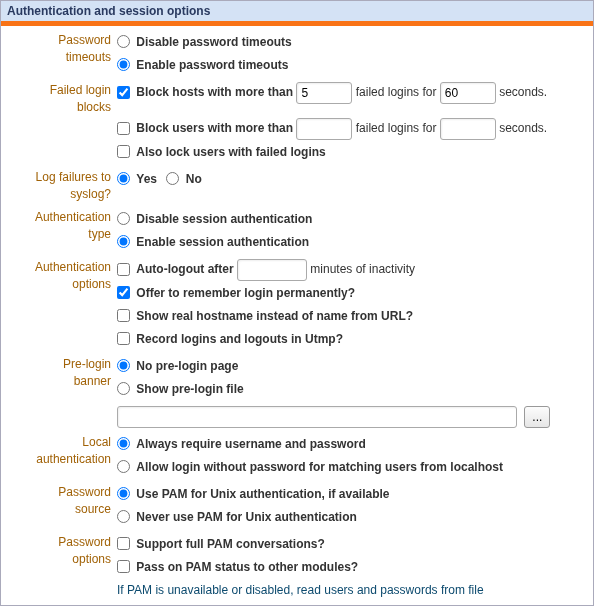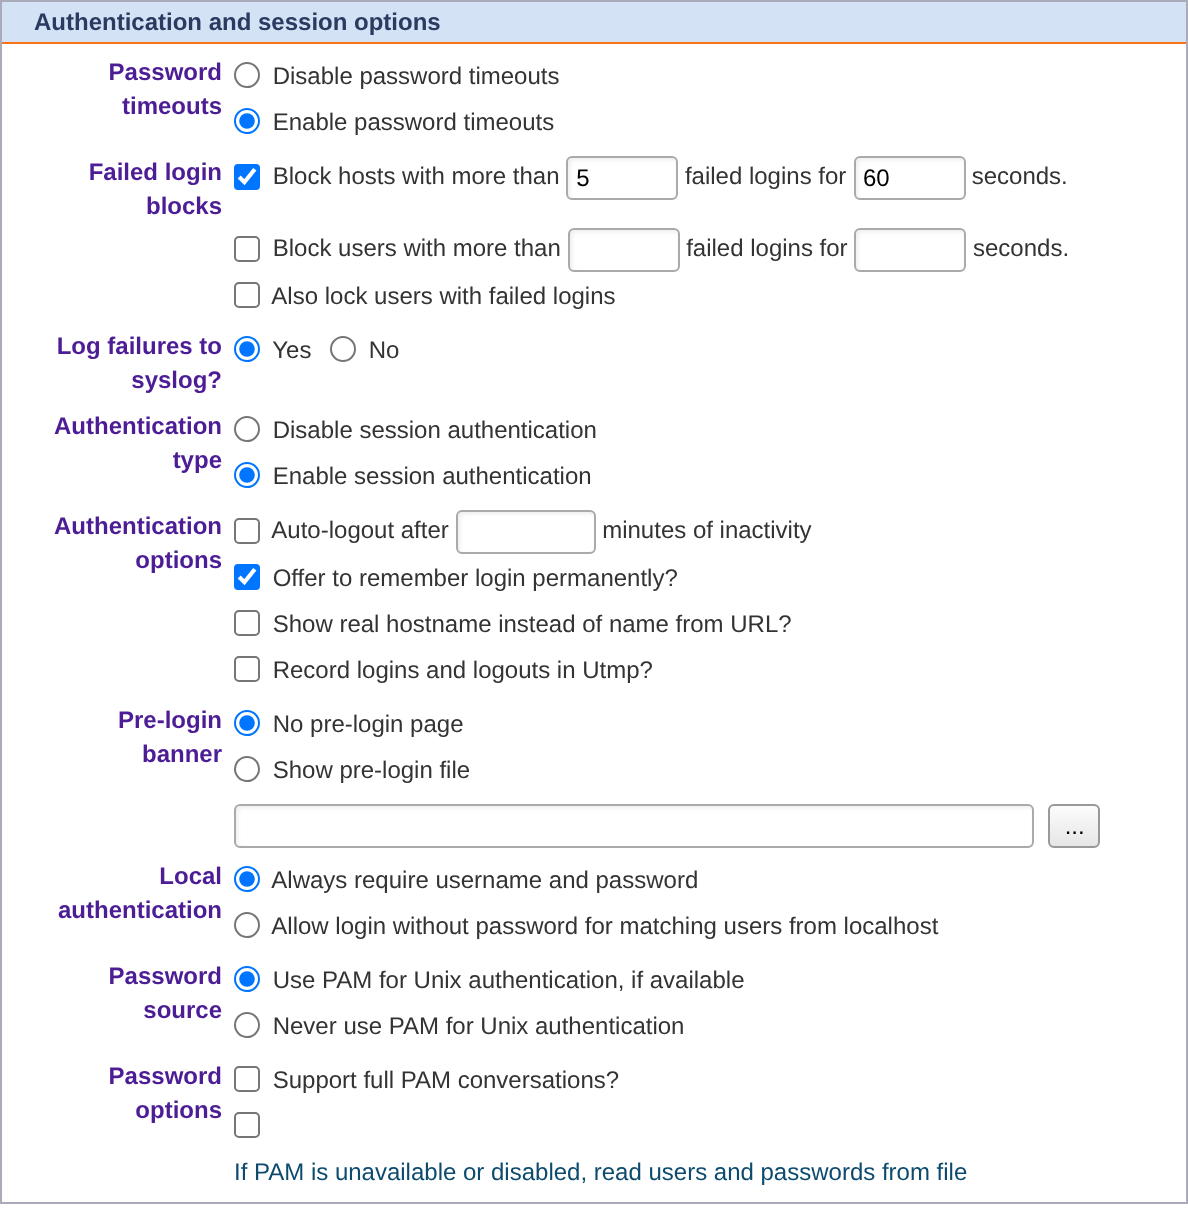--- a/index.html
+++ b/index.html
@@ -12,39 +12,39 @@
   }
   .panel {
     width: 594px;
     border: 1px solid #aab;
   }
   .panel-header {
     background: #d4e2f5;
     color: #2a3a60;
     font-weight: bold;
     font-size: 12px;
-    padding: 3px 16px;
-    border-bottom: 1px solid #f97316;
+    padding: 3px 6px;
+    border-bottom: 5px solid #f97316;
   }
   .form-body {
     padding: 4px 0 2px 0;
   }
   .row {
     display: flex;
     align-items: flex-start;
   }
   .row + .row { margin-top: 2px; }
   .gap { margin-top: 10px; }
   .label-col {
     width: 114px;
     min-width: 114px;
     text-align: right;
     padding: 2px 4px 2px 4px;
-    font-weight: bold;
-    color: #4c1d95;
+    font-weight: normal;
+    color: #a16207;
     line-height: 17px;
   }
   .ctrl-col {
     flex: 1;
     padding: 2px 6px 2px 2px;
     line-height: 21px;
   }
   .line { display: block; margin-bottom: 2px; }
   .line:last-child { margin-bottom: 0; }
   input[type="radio"], input[type="checkbox"] {
@@ -73,21 +73,21 @@
     vertical-align: middle;
     border: 1px solid #999;
     border-radius: 3px;
     background: linear-gradient(#fcfcfc,#e6e6e6);
     font-size: 12px;
     padding: 0;
     line-height: 18px;
     cursor: pointer;
     margin-left: 4px;
   }
-  label { cursor: default; }
+  label { cursor: default; font-weight: bold; }
   .plain-text { color: #0c4a6e; }
 </style>
 </head>
 <body>
 
 <div class="panel">
   <div class="panel-header">Authentication and session options</div>
 
   <div class="form-body">
 
@@ -254,19 +254,20 @@
         <span>Password</span><br>
         <span>options</span>
       </div>
       <div class="ctrl-col">
         <span class="line">
           <input type="checkbox" style="">
           <label>Support full PAM conversations?</label>
         </span>
         <span class="line">
           <input type="checkbox" style="">
+          <label>Pass on PAM status to other modules?</label>
         </span>
         <span class="line plain-text">If PAM is unavailable or disabled, read users and passwords from file</span>
       </div>
     </div>
 
   </div>
 </div>
 
 </body></html>

